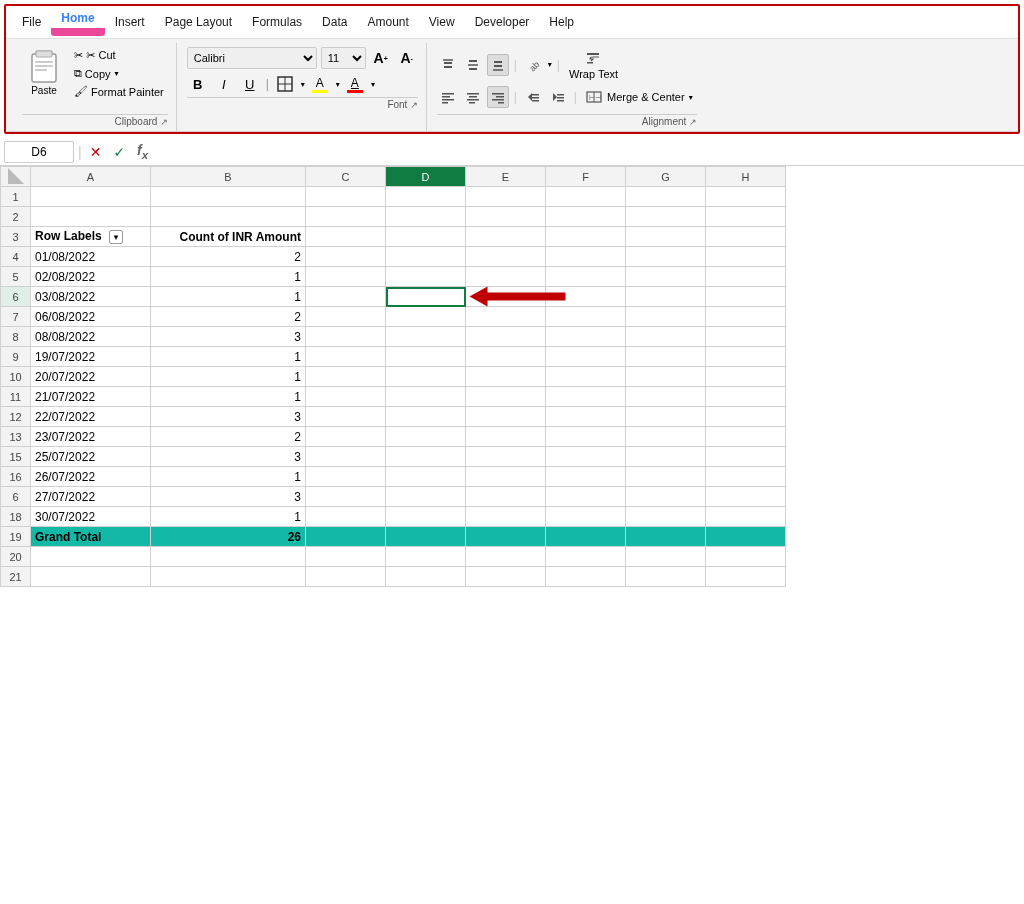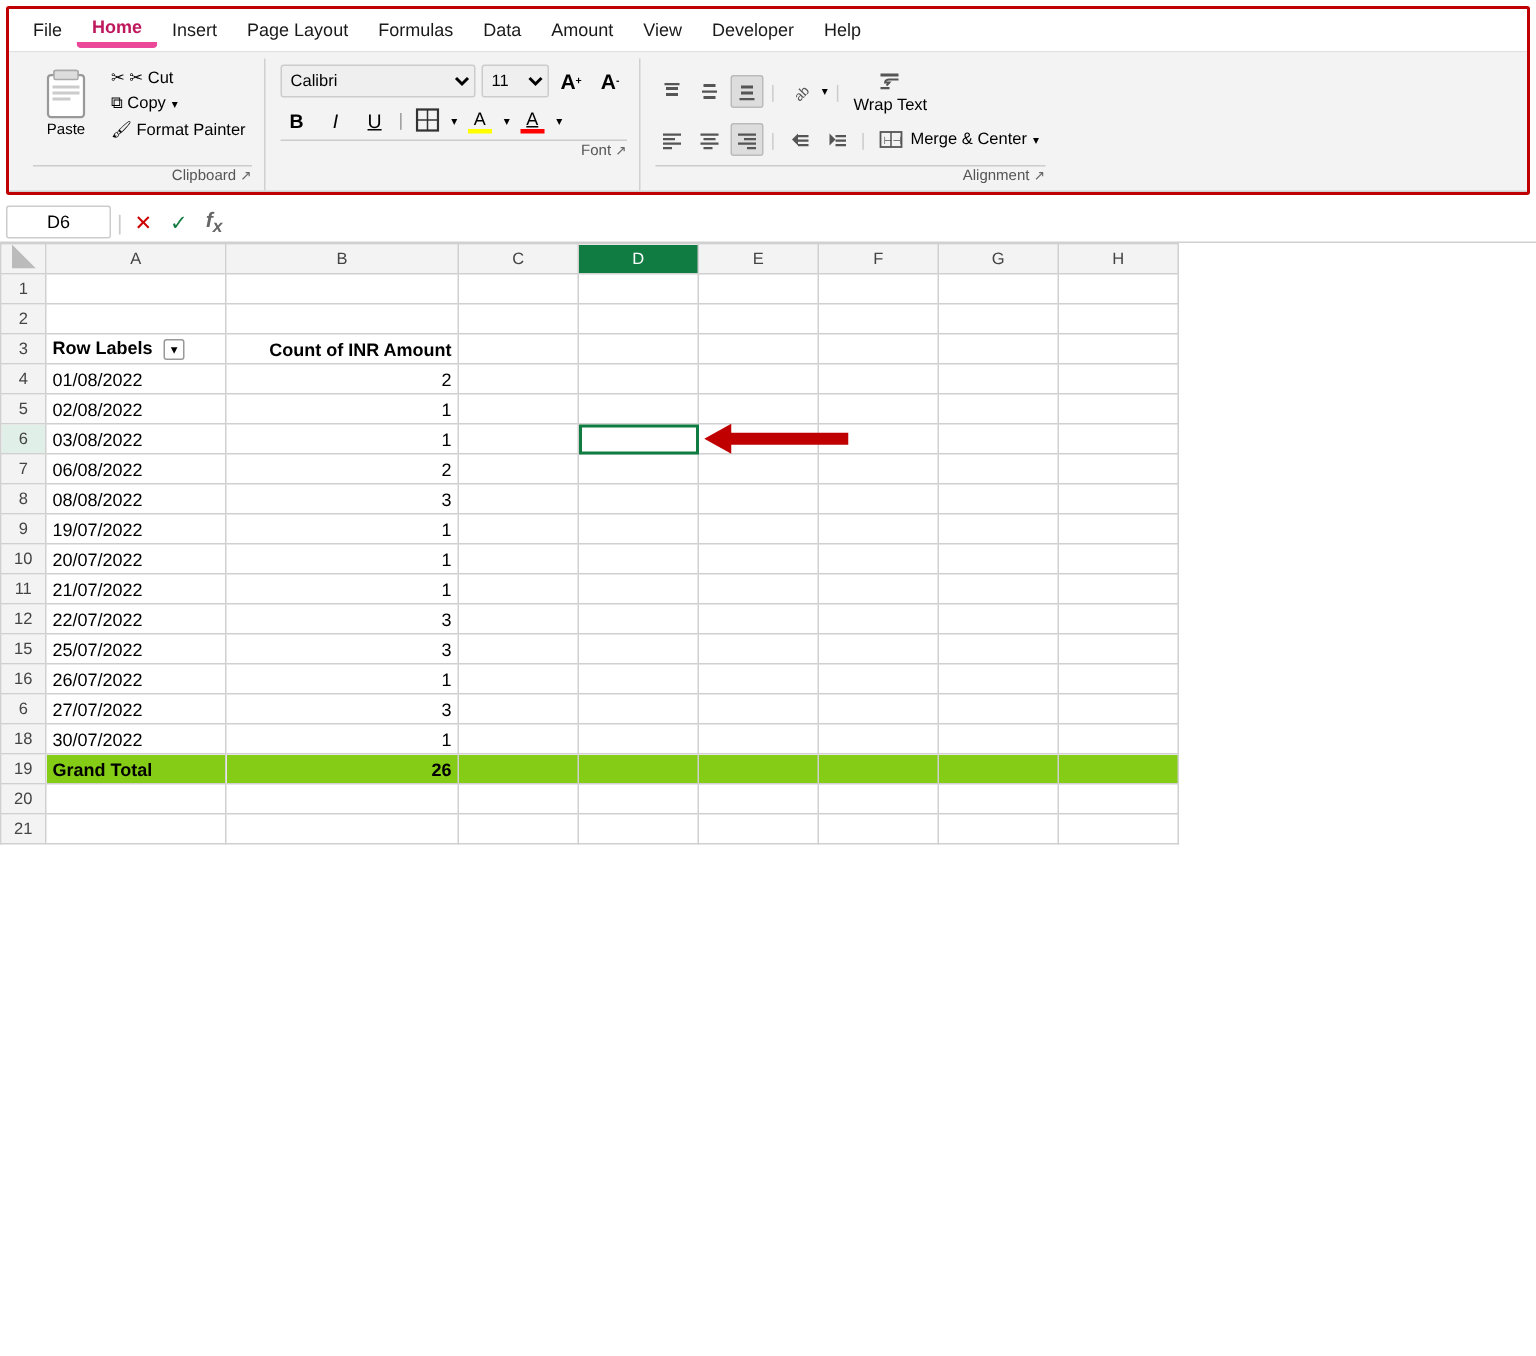--- a/index.html
+++ b/index.html
@@ -21,23 +21,23 @@
       border-bottom: 1px solid #e0e0e0;
     }
     .menu-item {
       padding: 3px 10px;
       font-size: 12px;
       cursor: pointer;
       border-radius: 3px;
       color: #1a1a1a;
     }
     .menu-item.active {
-      color: #be185d;
+      color: #3b82f6;
       font-weight: bold;
-      border-bottom: 4px solid #ec4899;
+      border-bottom: 8px solid #ec4899;
     }
 
     
     .ribbon {
       background: #f3f3f3;
       padding: 4px 8px 0 8px;
       display: flex;
       align-items: stretch;
       border-bottom: 1px solid #d0d0d0;
       gap: 2px;
@@ -236,21 +236,21 @@
     .row-header.active-row {
       background: #e0f0e8;
     }
     .cell-active {
       background: #fff;
       outline: 2px solid #107c41;
       outline-offset: -2px;
     }
     .cell-normal { background: #fff; }
     .cell-grand-total {
-      background: #84cc16;
+      background: #14b8a6;
       font-weight: bold;
     }
 
     
     .corner-cell {
       background: #f3f3f3;
       width: 30px;
     }
 
     
@@ -670,20 +670,31 @@
             <td class="cell-normal">22/07/2022</td>
             <td class="cell-normal" style="text-align: right;">3</td>
             <td class="cell-normal"></td>
             <td class="cell-normal"></td>
             <td class="cell-normal"></td>
             <td class="cell-normal"></td>
             <td class="cell-normal"></td>
             <td class="cell-normal"></td>
           </tr>
           <tr>
+            <th class="row-header">13</th>
+            <td class="cell-normal">23/07/2022</td>
+            <td class="cell-normal" style="text-align: right;">2</td>
+            <td class="cell-normal"></td>
+            <td class="cell-normal"></td>
+            <td class="cell-normal"></td>
+            <td class="cell-normal"></td>
+            <td class="cell-normal"></td>
+            <td class="cell-normal"></td>
+          </tr>
+          <tr>
             <th class="row-header">15</th>
             <td class="cell-normal">25/07/2022</td>
             <td class="cell-normal" style="text-align: right;">3</td>
             <td class="cell-normal"></td>
             <td class="cell-normal"></td>
             <td class="cell-normal"></td>
             <td class="cell-normal"></td>
             <td class="cell-normal"></td>
             <td class="cell-normal"></td>
           </tr>

